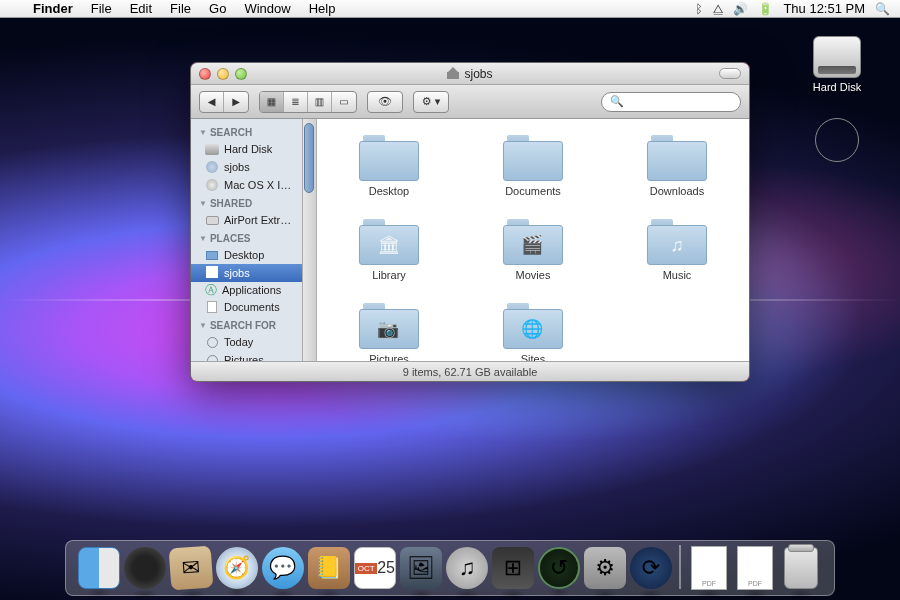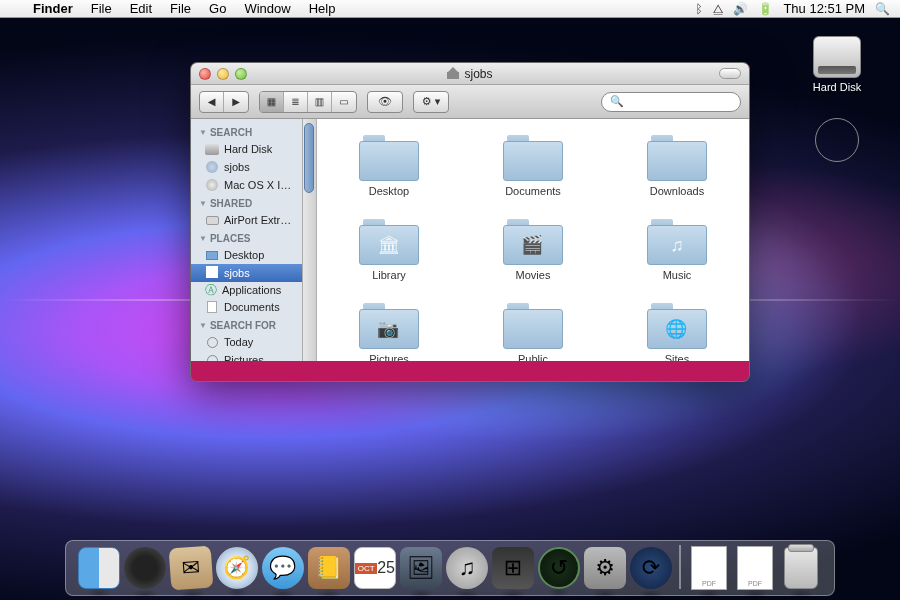--- a/index.html
+++ b/index.html
@@ -300,35 +300,29 @@
           <div class="folder">
             <div class="ficon">
               <div class="ftab"></div>
               <div class="fbody">📷</div>
             </div>
             <span>Pictures</span>
           </div>
           <div class="folder">
             <div class="ficon">
               <div class="ftab"></div>
-              <div class="fbody"></div>
-            </div>
-            <span>Public</span>
-          </div>
-          <div class="folder">
-            <div class="ficon">
-              <div class="ftab"></div>
               <div class="fbody">🌐</div>
             </div>
             <span>Sites</span>
           </div>
         </div>
     </div>
   </div>
 
+  <div class="status">9 items, 62.71 GB available</div>
 </div>
 
 <div class="dock">
   <div class="dicon finder-face"></div>
   <div class="dicon dash"></div>
   <div class="dicon mail">✉</div>
   <div class="dicon safari">🧭</div>
   <div class="dicon ichat">💬</div>
   <div class="dicon addr">📒</div>
   <div class="dicon ical">

